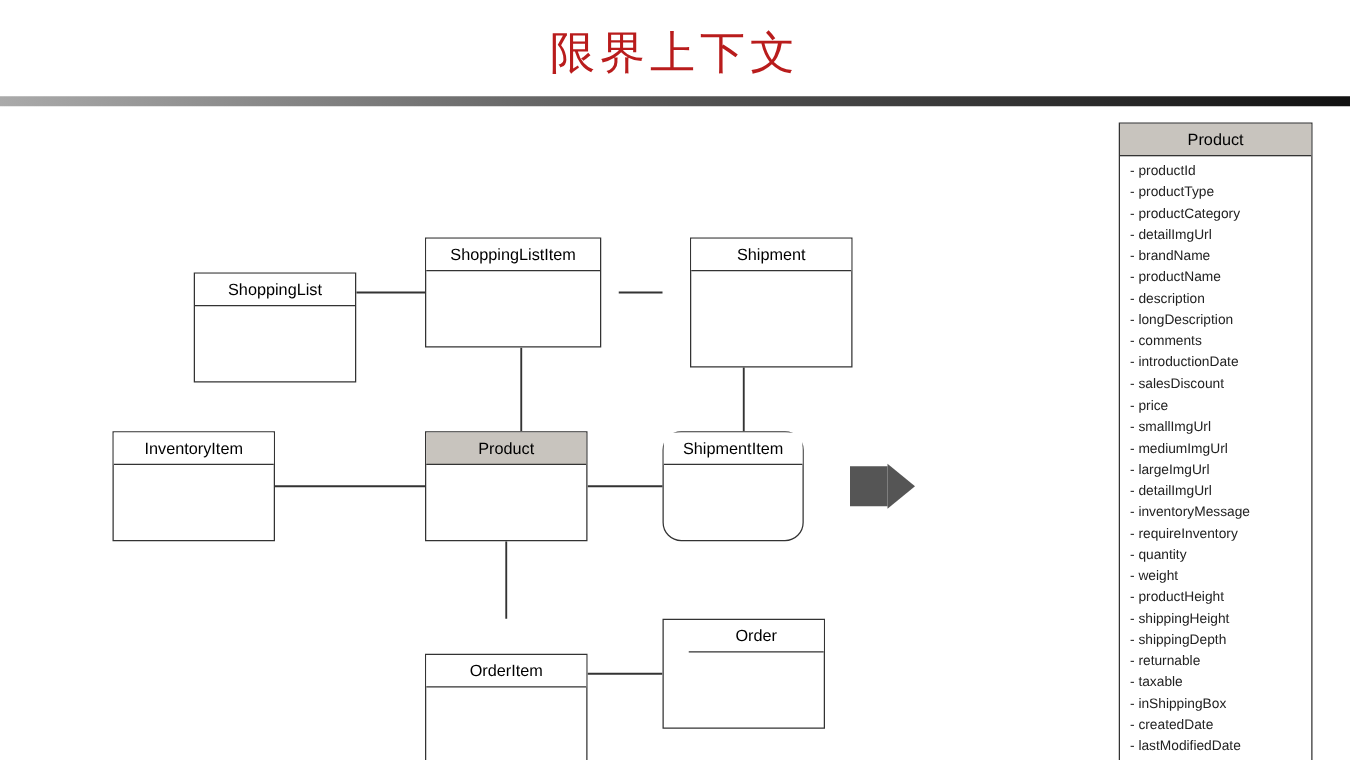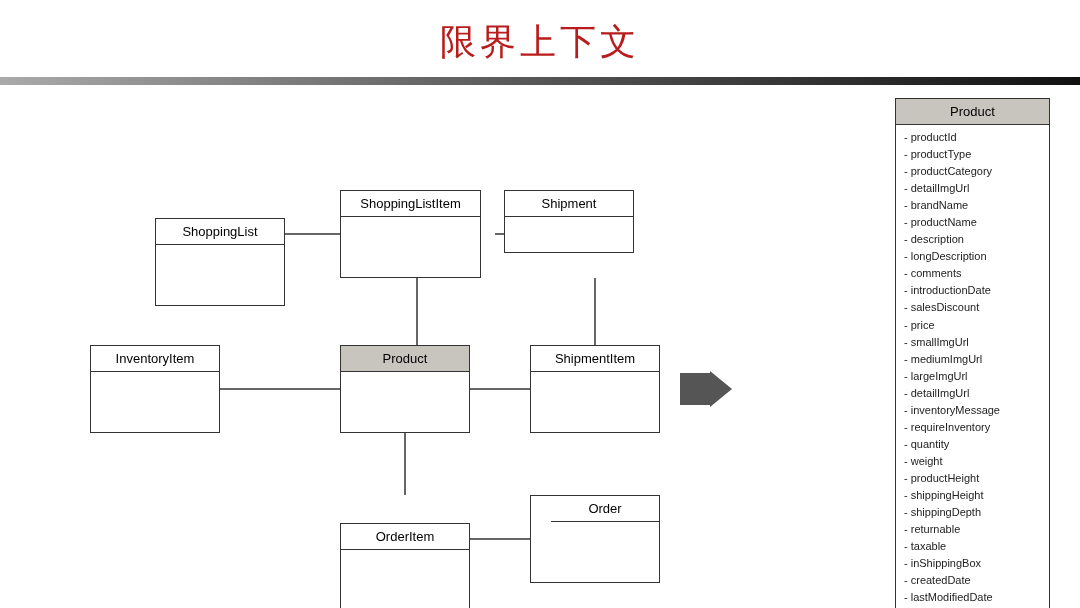--- a/index.html
+++ b/index.html
@@ -140,33 +140,33 @@
 
   <div id="boxes-container">
       <div class="uml-box" style="left: 155px; top: 110px; width: 130px; height: 88px; margin-top: 28px;">
         <div class="header">ShoppingList</div>
         <div class="body"></div>
       </div>
       <div class="uml-box" style="left: 340px; top: 110px; width: 141px; height: 88px;">
         <div class="header">ShoppingListItem</div>
         <div class="body"></div>
       </div>
-      <div class="uml-box" style="left: 504px; top: 110px; width: 130px; height: 63px;">
+      <div class="uml-box" style="left: 552px; top: 110px; width: 130px; height: 104px;">
         <div class="header">Shipment</div>
         <div class="body"></div>
       </div>
       <div class="uml-box" style="left: 90px; top: 265px; width: 130px; height: 88px;">
         <div class="header">InventoryItem</div>
         <div class="body"></div>
       </div>
       <div class="uml-box" style="left: 340px; top: 265px; width: 130px; height: 88px;">
         <div class="header gray-bg">Product</div>
         <div class="body"></div>
       </div>
-      <div class="uml-box" style="left: 530px; top: 265px; width: 130px; height: 88px;">
+      <div class="uml-box" style="left: 530px; top: 265px; width: 113px; height: 88px; border-radius: 15px;">
         <div class="header">ShipmentItem</div>
         <div class="body"></div>
       </div>
       <div class="uml-box" style="left: 340px; top: 415px; width: 130px; height: 88px; margin-top: 28px;">
         <div class="header">OrderItem</div>
         <div class="body"></div>
       </div>
       <div class="uml-box" style="left: 530px; top: 415px; width: 130px; height: 88px; padding-left: 20px;">
         <div class="header">Order</div>
         <div class="body"></div>

